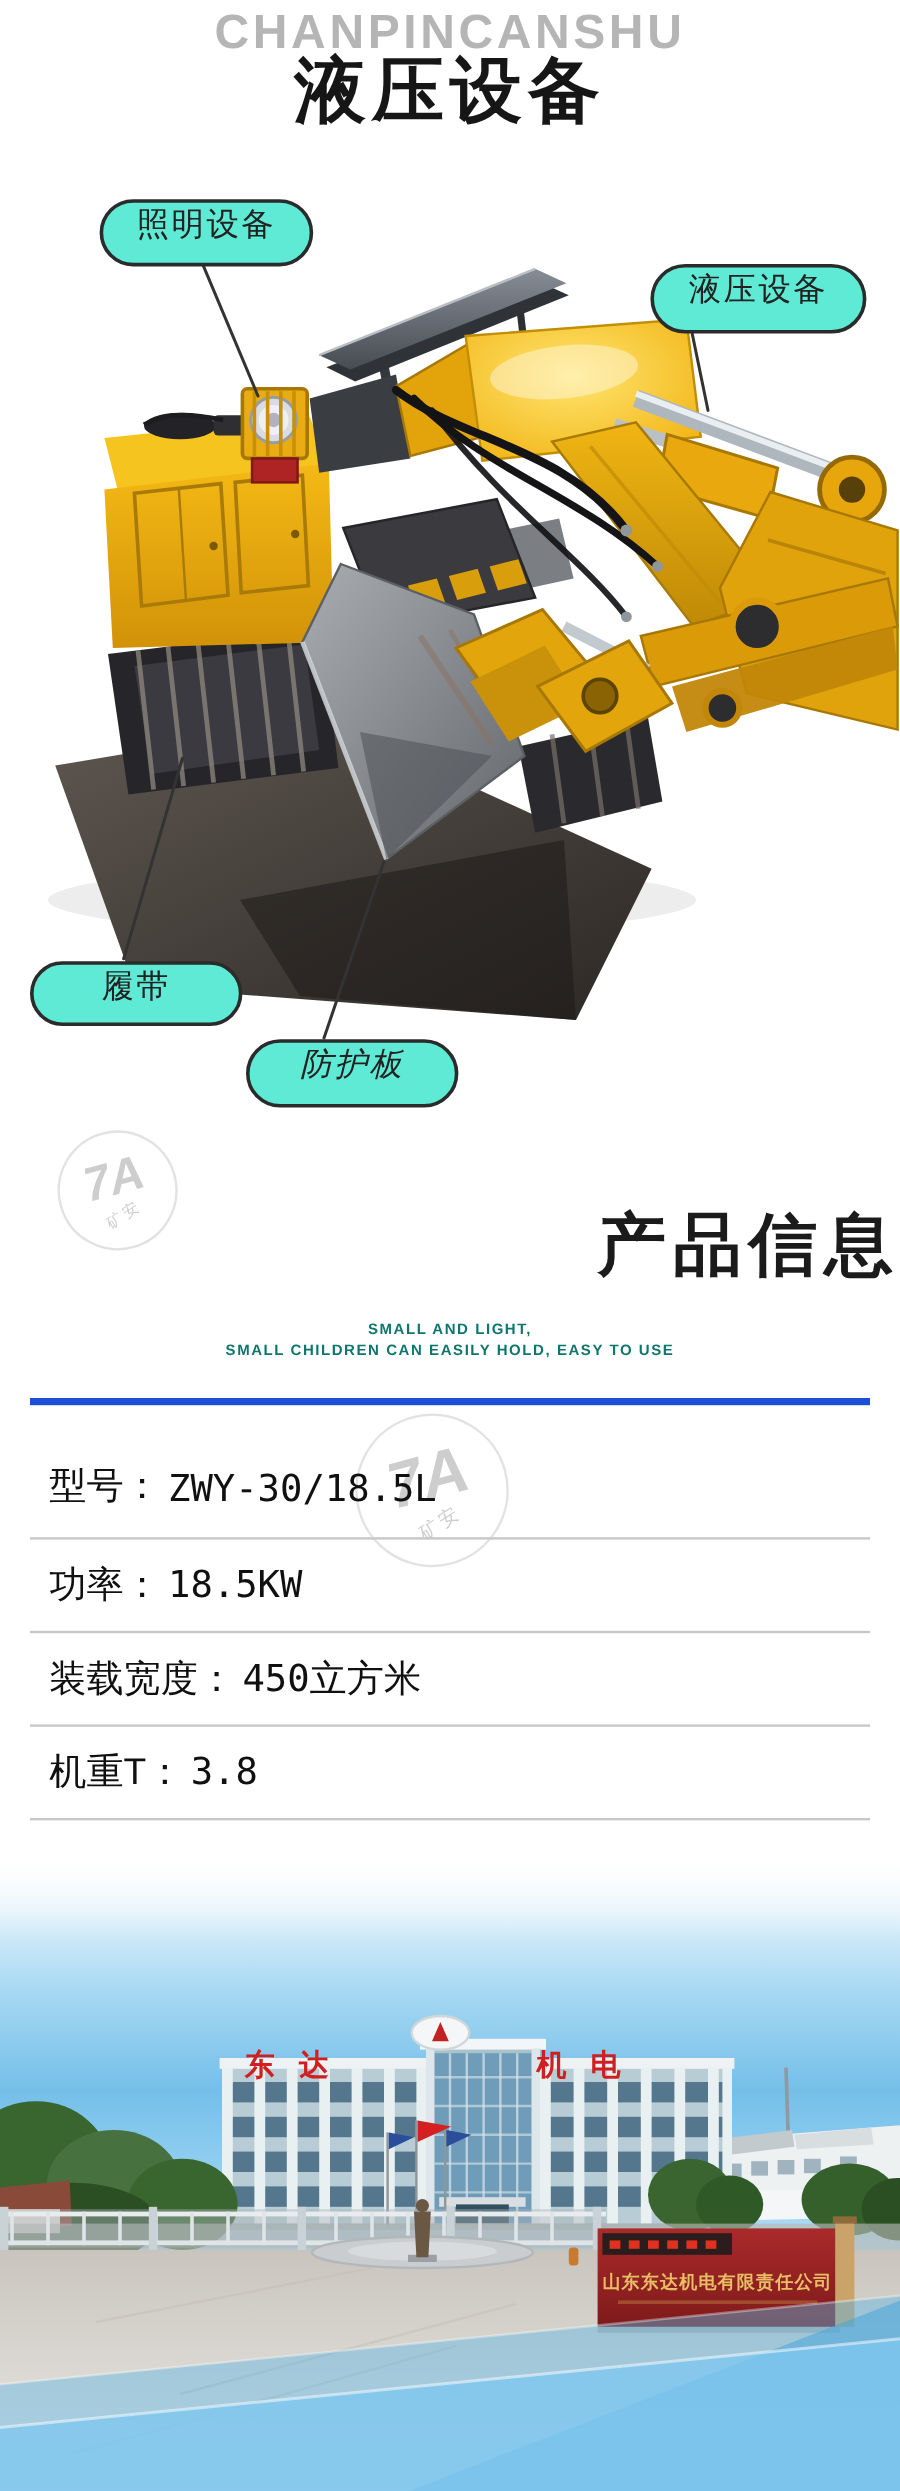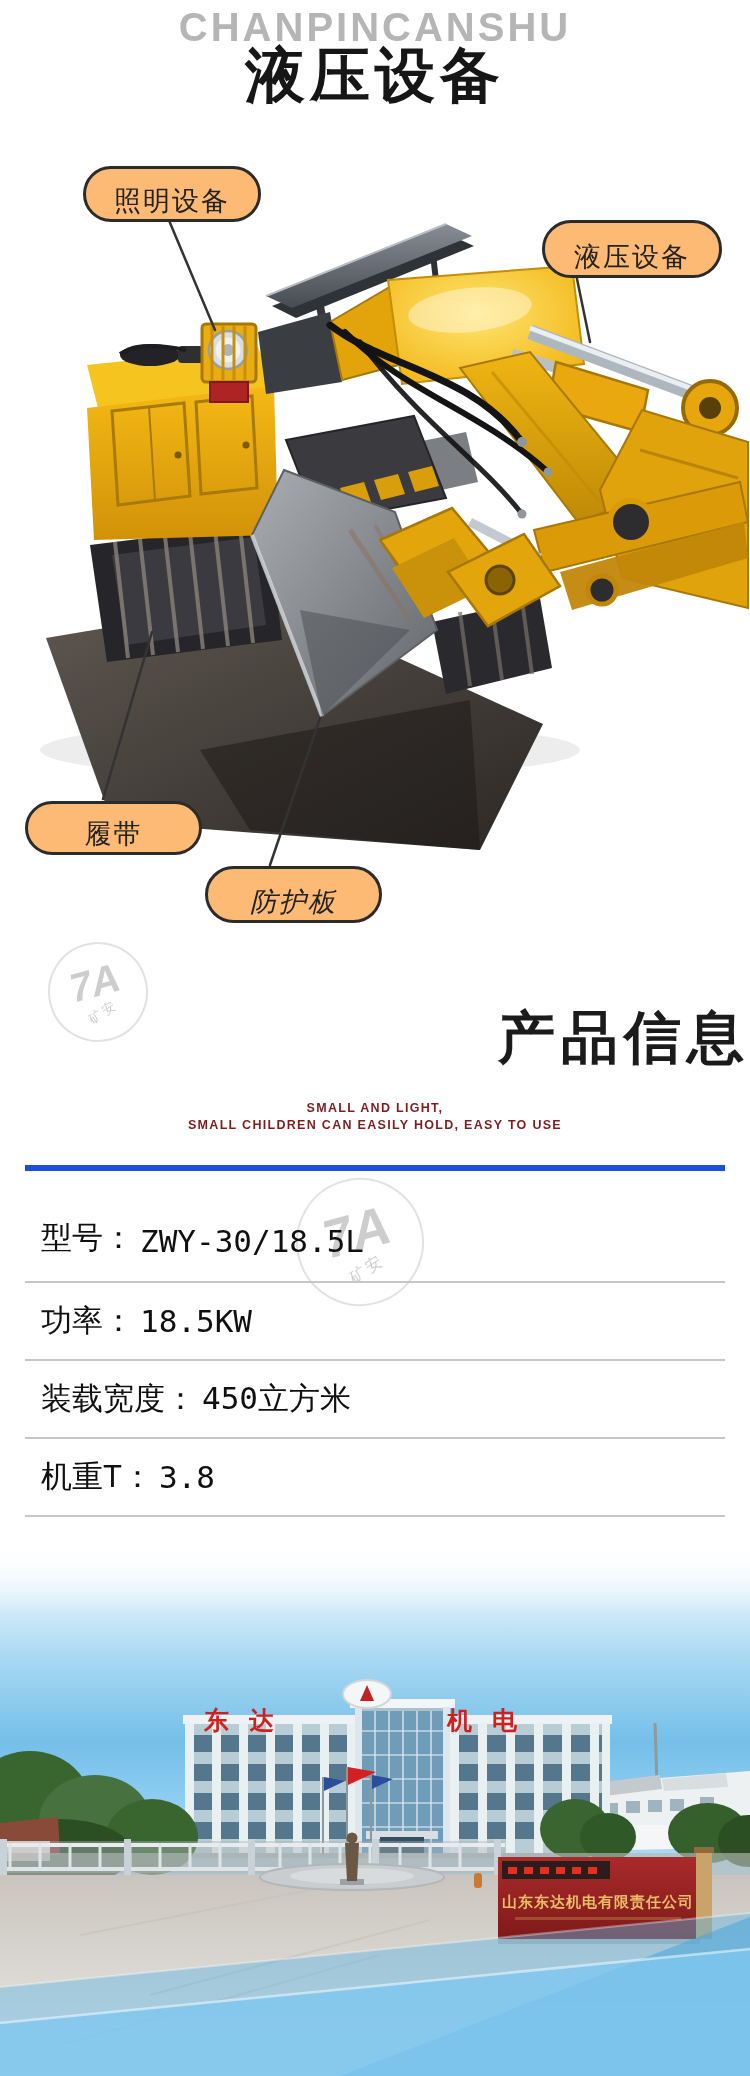--- a/index.html
+++ b/index.html
@@ -8,22 +8,22 @@
 
   
   .eyebrow{position:absolute;top:5px;left:0;width:100%;text-align:center;
     font-size:40px;font-weight:bold;letter-spacing:3px;color:var(--eyebrow-gray,#b5b5b5);}
   .page-title{position:absolute;top:36px;left:0;width:100%;text-align:center;
     font-size:60px;font-weight:900;letter-spacing:5px;color:var(--title-black,#161616);}
 
   
   .figure{position:absolute;top:110px;left:0;width:750px;height:870px;}
   .figure svg.machine{position:absolute;top:0;left:0;}
-  .callout{position:absolute;display:flex;align-items:flex-end;justify-content:center;
-    background:#fdba74;border:3px solid #2b2b2b;border-radius:29px;
+  .callout{position:absolute;display:flex;align-items:flex-start;justify-content:center;
+    background:#5eead4;border:3px solid #2b2b2b;border-radius:29px;
     font-size:27px;color:#222;letter-spacing:2px;z-index:5;}
   .callout.lighting{left:83px;top:56px;width:172px;height:50px;}
   .callout.hydraulic{left:542px;top:110px;width:174px;height:52px;}
   .callout.track{left:25px;top:691px;width:171px;height:48px;}
   .callout.guard{left:205px;top:756px;width:171px;height:51px;font-style:italic;}
 
   
   .wm{position:absolute;border:2px solid rgba(150,150,150,.28);border-radius:50%;
     display:flex;flex-direction:column;align-items:center;justify-content:center;
     color:rgba(135,135,135,.42);transform:rotate(-15deg);z-index:2;}
@@ -31,21 +31,21 @@
   .wm .small{letter-spacing:3px;transform:rotate(-18deg);margin-top:2px;}
   .wm1{left:48px;top:942px;width:96px;height:96px;}
   .wm1 .glyph{font-size:40px;} .wm1 .small{font-size:13px;}
   .wm2{left:296px;top:1178px;width:124px;height:124px;}
   .wm2 .glyph{font-size:54px;} .wm2 .small{font-size:16px;}
 
   
   .info-title{position:absolute;top:1000px;left:0;width:100%;text-align:right;
     font-size:57px;font-weight:900;letter-spacing:6px;color:#1b1b1b;}
   .subtitle{position:absolute;top:1100px;left:0;width:100%;text-align:center;
-    font-size:12.5px;font-weight:bold;color:#7f1d1d;letter-spacing:1.3px;line-height:17px;}
+    font-size:12.5px;font-weight:bold;color:#0f766e;letter-spacing:1.3px;line-height:17px;}
 
   
   .spec-table{position:absolute;top:1165px;left:25px;width:700px;border-top:6px solid #1d4ed8;z-index:3;}
   .spec-row{display:flex;align-items:center;height:78px;border-bottom:2px solid var(--divider-gray,#c7c7c7);
     font-size:31px;color:#101010;padding-left:16px;box-sizing:border-box;}
   .spec-row.first{height:112px;align-items:flex-end;padding-bottom:22px;}
   .spec-value{font-family:"DejaVu Sans Mono", monospace;margin-left:6px;}
 
   
   .photo{position:absolute;top:1545px;left:0;width:750px;height:531px;}

